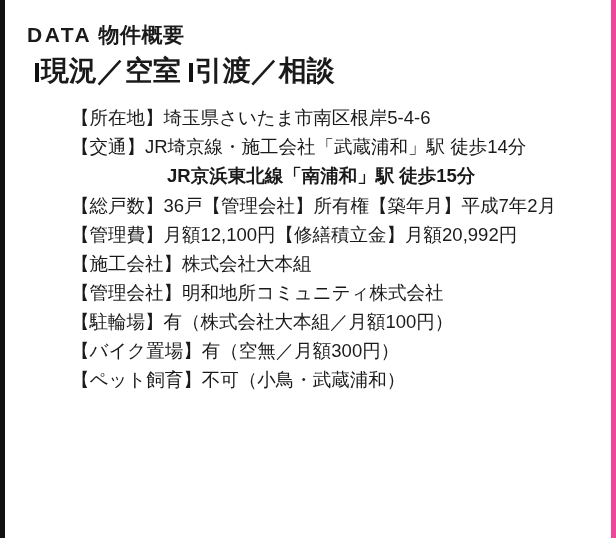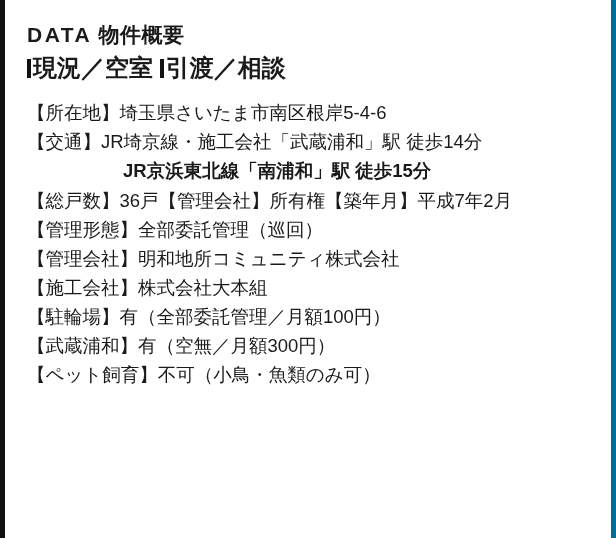--- a/index.html
+++ b/index.html
@@ -15,59 +15,60 @@
     position: relative;
     overflow: hidden;
   }
   .page {
     position: absolute;
     left: 0; top: 0;
     width: 616px;
     height: 538px;
     box-sizing: border-box;
     border-left: 5px solid #111111;
-    border-right: 5px solid #0369a1;
+    border-right: 5px solid #ec4899;
     background: #ffffff;
   }
   .inner {
     padding: 22px 18px 0 22px;
   }
   .title {
     font-size: 21px;
     font-weight: bold;
     letter-spacing: 0.5px;
     line-height: 1.2;
     margin: 0 0 6px 0;
     white-space: nowrap;
   }
   .title .data-word {
     letter-spacing: 2.5px;
   }
   .subtitle {
-    font-size: 24px;
+    font-size: 28px;
     font-weight: bold;
     line-height: 1.25;
-    margin: 0 0 16px 0;
+    margin: 0 0 16px 8px;
     white-space: nowrap;
   }
   .subtitle .bar {
     display: inline-block;
     width: 4px;
     height: 19px;
     background: #111111;
     vertical-align: -2px;
     margin-right: 2px;
   }
   .rows {
     font-size: 18.5px;
     line-height: 1.52;
   }
   .row {
     white-space: nowrap;
     margin-bottom: 1px;
+    margin-left: 44px;
   }
   .row.indent {
     padding-left: 96px;
     font-weight: bold;
   }
 </style>
 </head>
 <body>
 
 <div class="page">
@@ -81,22 +82,22 @@
     <div class="subtitle">
       <span class="bar"></span><span>現況／空室</span>
       <span class="bar"></span><span>引渡／相談</span>
     </div>
 
     <div class="rows">
       <div class="row">【所在地】埼玉県さいたま市南区根岸5-4-6</div>
       <div class="row">【交通】JR埼京線・施工会社「武蔵浦和」駅 徒歩14分</div>
       <div class="row indent">JR京浜東北線「南浦和」駅 徒歩15分</div>
       <div class="row">【総戸数】36戸【管理会社】所有権【築年月】平成7年2月</div>
-      <div class="row">【管理形態】全部委託管理（巡回）</div>
+      <div class="row">【管理費】月額12,100円【修繕積立金】月額20,992円</div>
+      <div class="row">【施工会社】株式会社大本組</div>
       <div class="row">【管理会社】明和地所コミュニティ株式会社</div>
-      <div class="row">【施工会社】株式会社大本組</div>
-      <div class="row">【駐輪場】有（全部委託管理／月額100円）</div>
-      <div class="row">【武蔵浦和】有（空無／月額300円）</div>
-      <div class="row">【ペット飼育】不可（小鳥・魚類のみ可）</div>
+      <div class="row">【駐輪場】有（株式会社大本組／月額100円）</div>
+      <div class="row">【バイク置場】有（空無／月額300円）</div>
+      <div class="row">【ペット飼育】不可（小鳥・武蔵浦和）</div>
     </div>
 
   </div>
 </div>
 
 </body></html>

